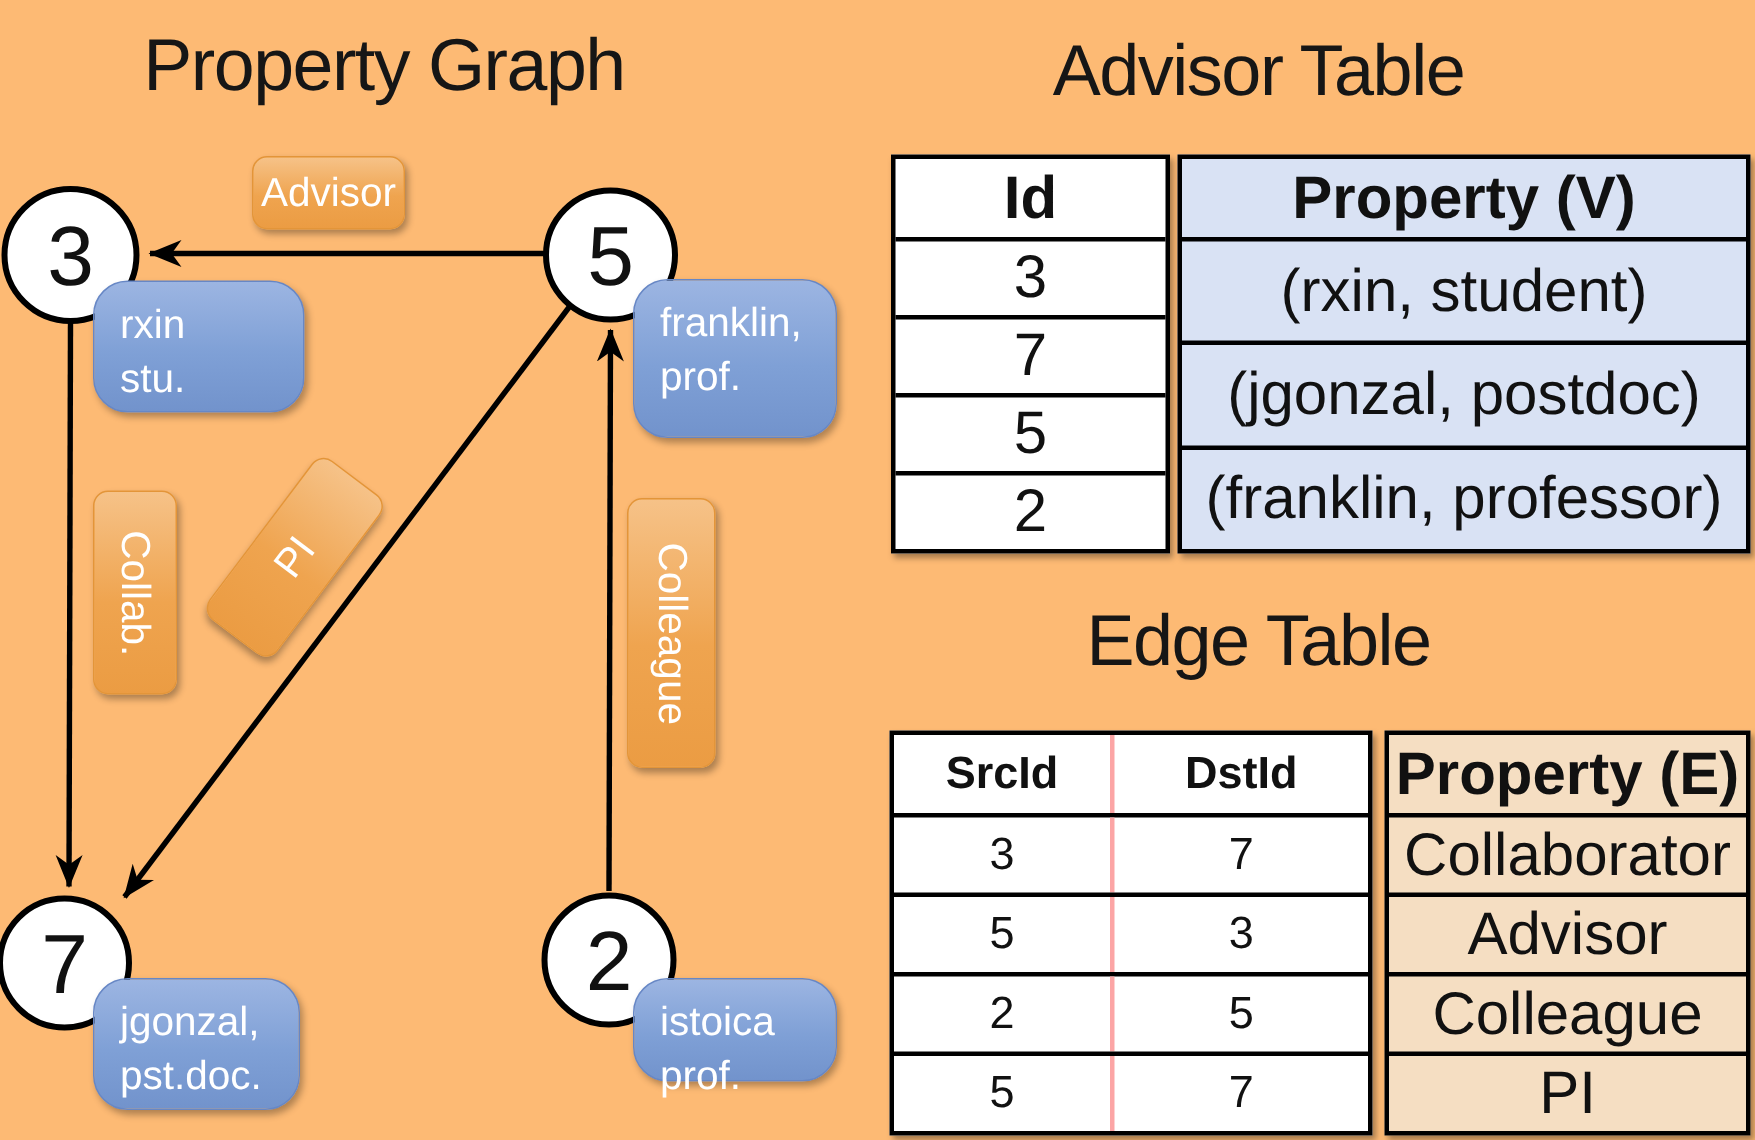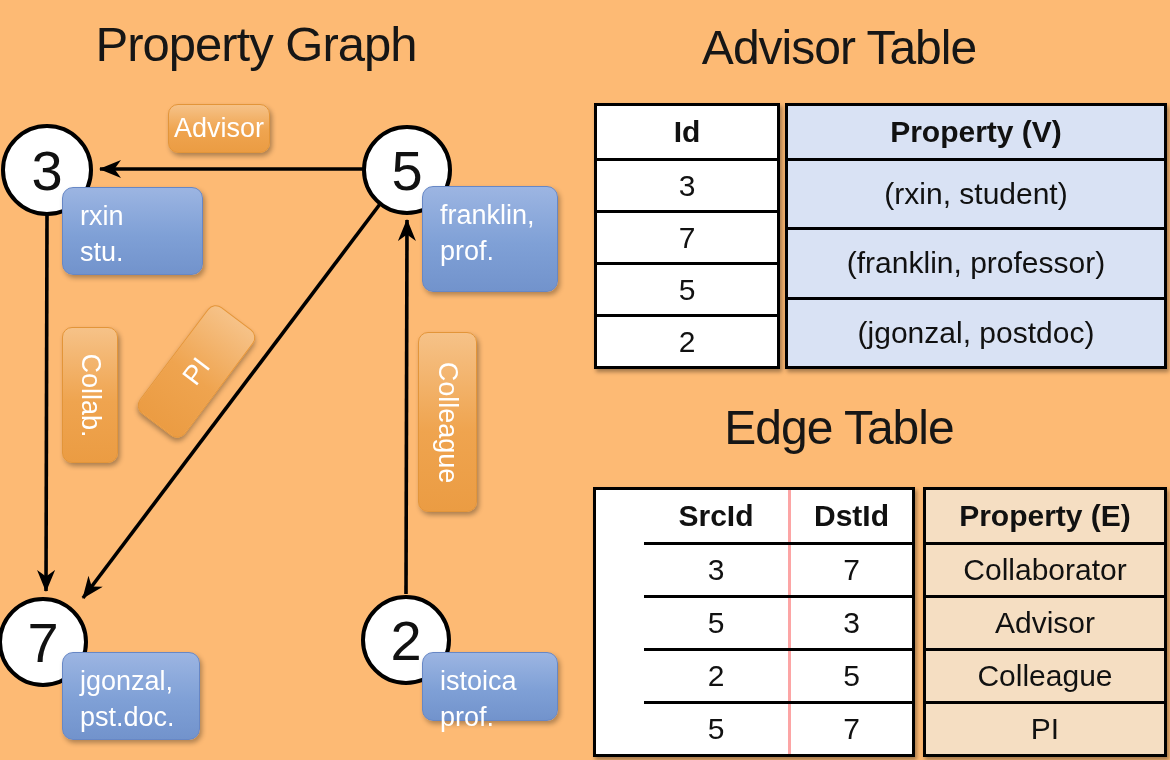--- a/index.html
+++ b/index.html
@@ -13,45 +13,45 @@
   }
   
   #edges-svg { position:absolute; left:0; top:0; z-index:1; }
   .node-circle {
     position:absolute; background:#fff; border:4px solid #000; border-radius:50%;
     display:flex; align-items:center; justify-content:center;
     font-size:56px; color:#111; z-index:2; box-sizing:border-box;
   }
   .prop-box {
     position:absolute; z-index:3; color:#fff; font-size:27px; line-height:1.32;
-    padding:11px 0 0 17px; white-space:pre-line; border-radius:11px; box-sizing:border-box;
+    padding:11px 0 0 17px; white-space:pre-line; border-radius:23px; box-sizing:border-box;
     background:linear-gradient(180deg,#9cb5e2 0%,#7fa0d6 55%,#7293cc 100%);
     border:1px solid #6787c5; box-shadow:2px 3px 5px rgba(0,0,0,0.30);
   }
   .edge-label {
     position:absolute; z-index:2; color:#fff; font-size:27px;
     display:flex; align-items:center; justify-content:center; border-radius:10px; box-sizing:border-box;
     background:linear-gradient(180deg,#f6c288 0%,#efa44f 55%,#eb9c43 100%);
     border:1px solid #e39539; box-shadow:2px 3px 5px rgba(0,0,0,0.32);
   }
   .edge-label .vtext { transform:rotate(90deg); white-space:nowrap; }
   .edge-label .vtext-up { transform:rotate(-90deg); white-space:nowrap; }
   
   .tbl {
     position:absolute; border:3px solid #000; background:#fff; box-sizing:border-box;
     display:flex; flex-direction:column; box-shadow:2px 3px 4px rgba(0,0,0,0.35);
   }
   .tbl .cell {
     flex:1; display:flex; align-items:center; justify-content:center;
-    font-size:30px; color:#111; border-top:3px solid #000;
+    font-size:40px; color:#111; border-top:3px solid #000;
   }
   .tbl .cell.hdr { flex:none; height:52px; font-weight:bold; border-top:none; }
   .tbl.blue-fill { background:#d9e2f4; }
   .tbl.tan-fill  { background:#f5dec2; }
-  .duo .row { flex:1; display:flex; border-top:3px solid #000;margin-left:48px; }
+  .duo .row { flex:1; display:flex; border-top:3px solid #000; }
   .duo .row.hdr-row { flex:none; height:52px; border-top:none; }
   .duo .row .c1, .duo .row .c2 {
     display:flex; align-items:center; justify-content:center; font-size:30px; color:#111;
   }
   .duo .row .c1 { width:144px; }
   .duo .row .c2 { flex:1; border-left:3px solid #fca5a5; }
   .duo .row.hdr-row .c1, .duo .row.hdr-row .c2 { font-weight:bold; }
 </style>
 </head>
 <body>
@@ -113,22 +113,22 @@
     <div class="cell hdr">Id</div>
     <div class="cell">3</div>
     <div class="cell">7</div>
     <div class="cell">5</div>
     <div class="cell">2</div>
   </div>
 
   <div class="tbl blue-fill" style="left:785px; top:103px; width:382px; height:266px;">
     <div class="cell hdr">Property (V)</div>
     <div class="cell">(rxin, student)</div>
+    <div class="cell">(jgonzal, postdoc)</div>
     <div class="cell">(franklin, professor)</div>
-    <div class="cell">(jgonzal, postdoc)</div>
   </div>
 
   <div class="big-title" style="left:585px; top:400px; width:508px; font-size:48px;">Edge Table</div>
 
   <div class="tbl duo" style="left:593px; top:487px; width:322px; height:270px;">
     <div class="row hdr-row">
       <div class="c1">SrcId</div>
       <div class="c2">DstId</div>
     </div>
     <div class="row">

